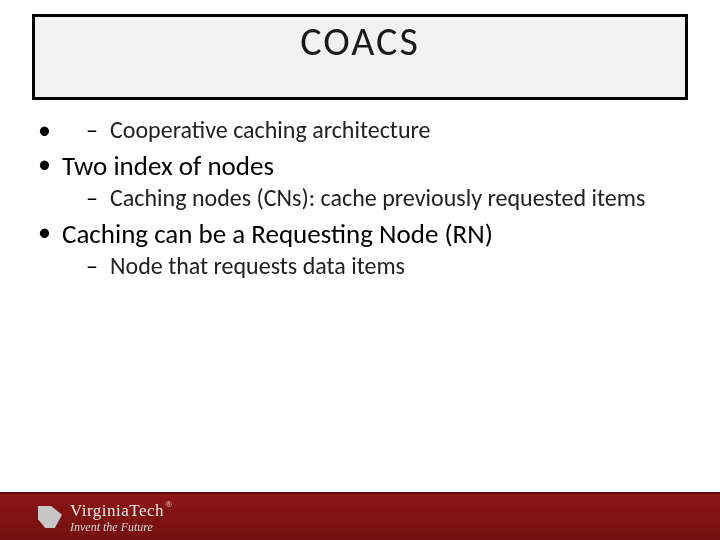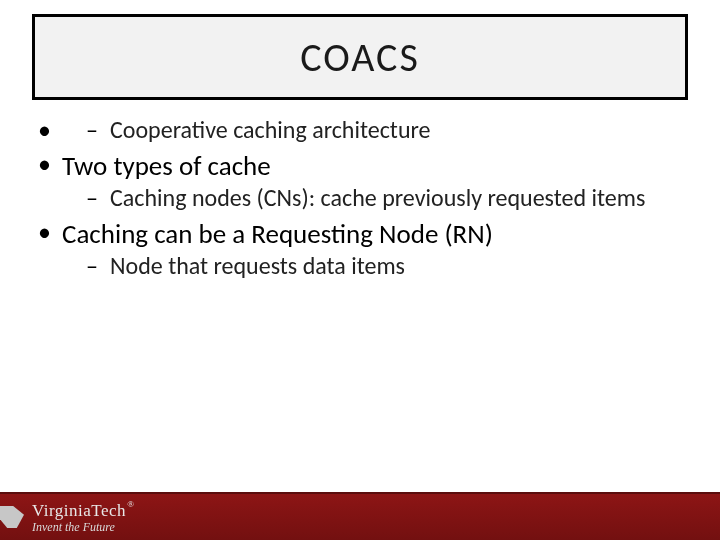--- a/index.html
+++ b/index.html
@@ -20,21 +20,21 @@
   }
   .title-box {
     position: absolute;
     top: 14px;
     left: 32px;
     right: 32px;
     height: 80px;
     border: 3px solid #000;
     background: #f2f2f2;
     display: flex;
-    align-items: center;
+    align-items: flex-start;
     justify-content: center;
   }
   .title-box .title-text {
     font-size: 40px;
     letter-spacing: 2px;
     color: #1a1a1a;
   }
   .content {
     position: absolute;
     top: 110px;
@@ -88,20 +88,21 @@
   .footer {
     position: absolute;
     left: 0;
     right: 0;
     bottom: 0;
     height: 48px;
     background: linear-gradient(to bottom, #8d1515 0%, #731010 100%);
     border-top: 2px solid #5b0d0d;
     display: flex;
     align-items: center;
+    padding-left: 38px;
     box-sizing: border-box;
   }
   .vt-logo {
     display: flex;
     align-items: center;
     gap: 8px;
   }
   .vt-mark {
     width: 24px;
     height: 22px;
@@ -146,21 +147,21 @@
   <div class="content">
     <ul class="level1">
       <li>
         <ul class="level2">
           <li>
             <span>Cooperative caching architecture</span>
           </li>
         </ul>
       </li>
       <li>
-        <span>Two types of cache</span>
+        <span>Two index of nodes</span>
         <ul class="level2">
           <li>
             <span>Caching nodes (CNs): cache previously requested items</span>
           </li>
         </ul>
       </li>
       <li>
         <span>Caching can be a Requesting Node (RN)</span>
         <ul class="level2">
           <li>

